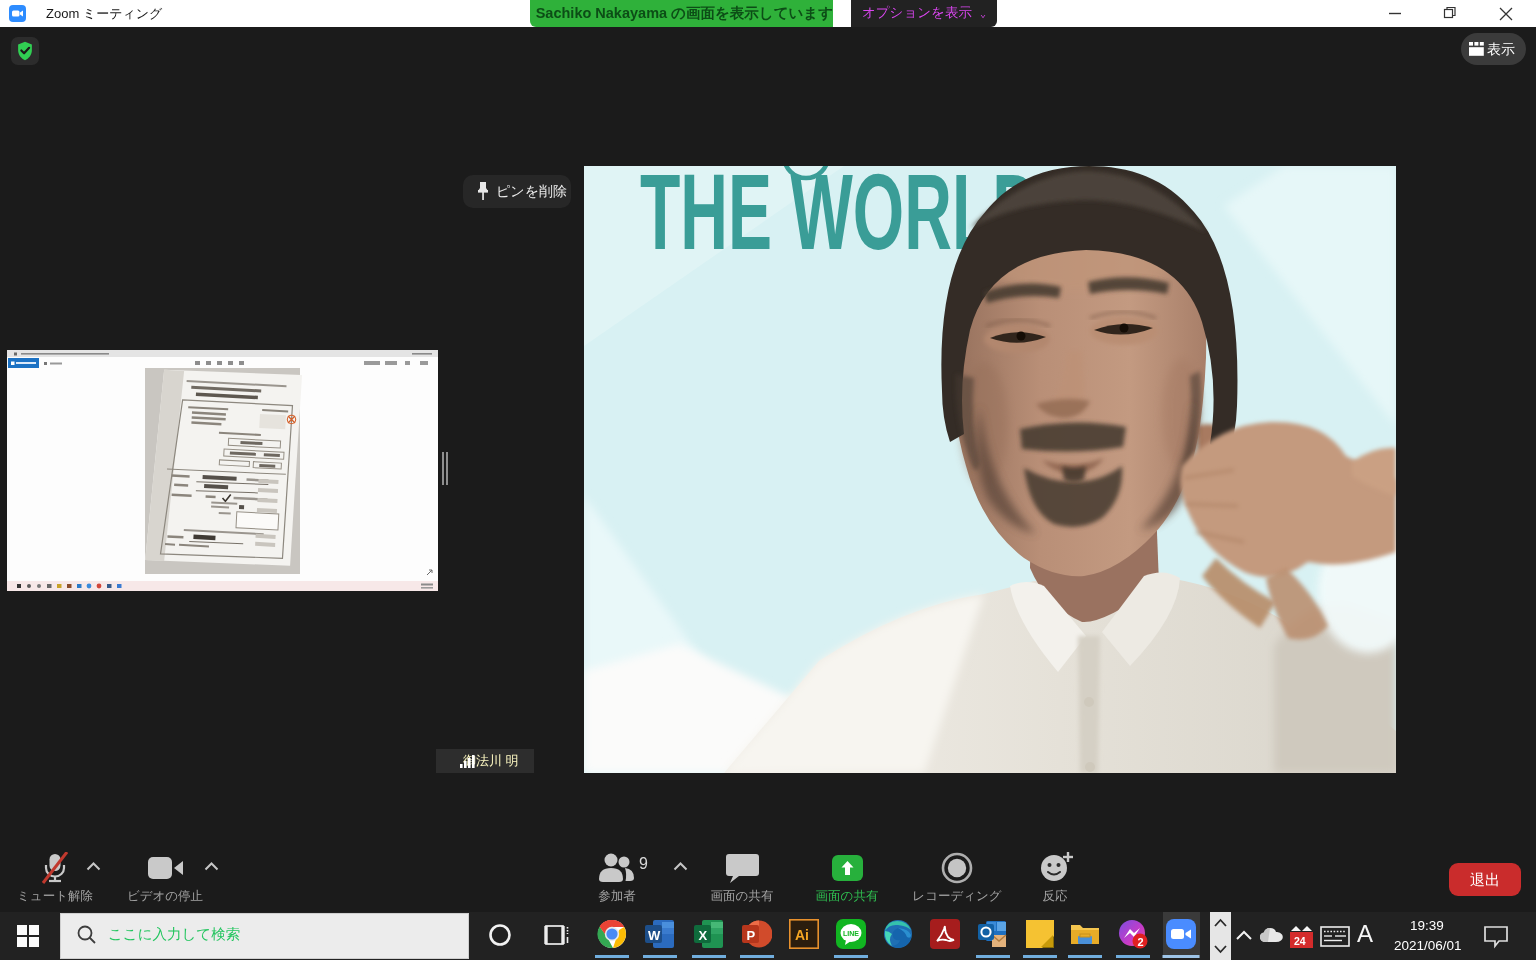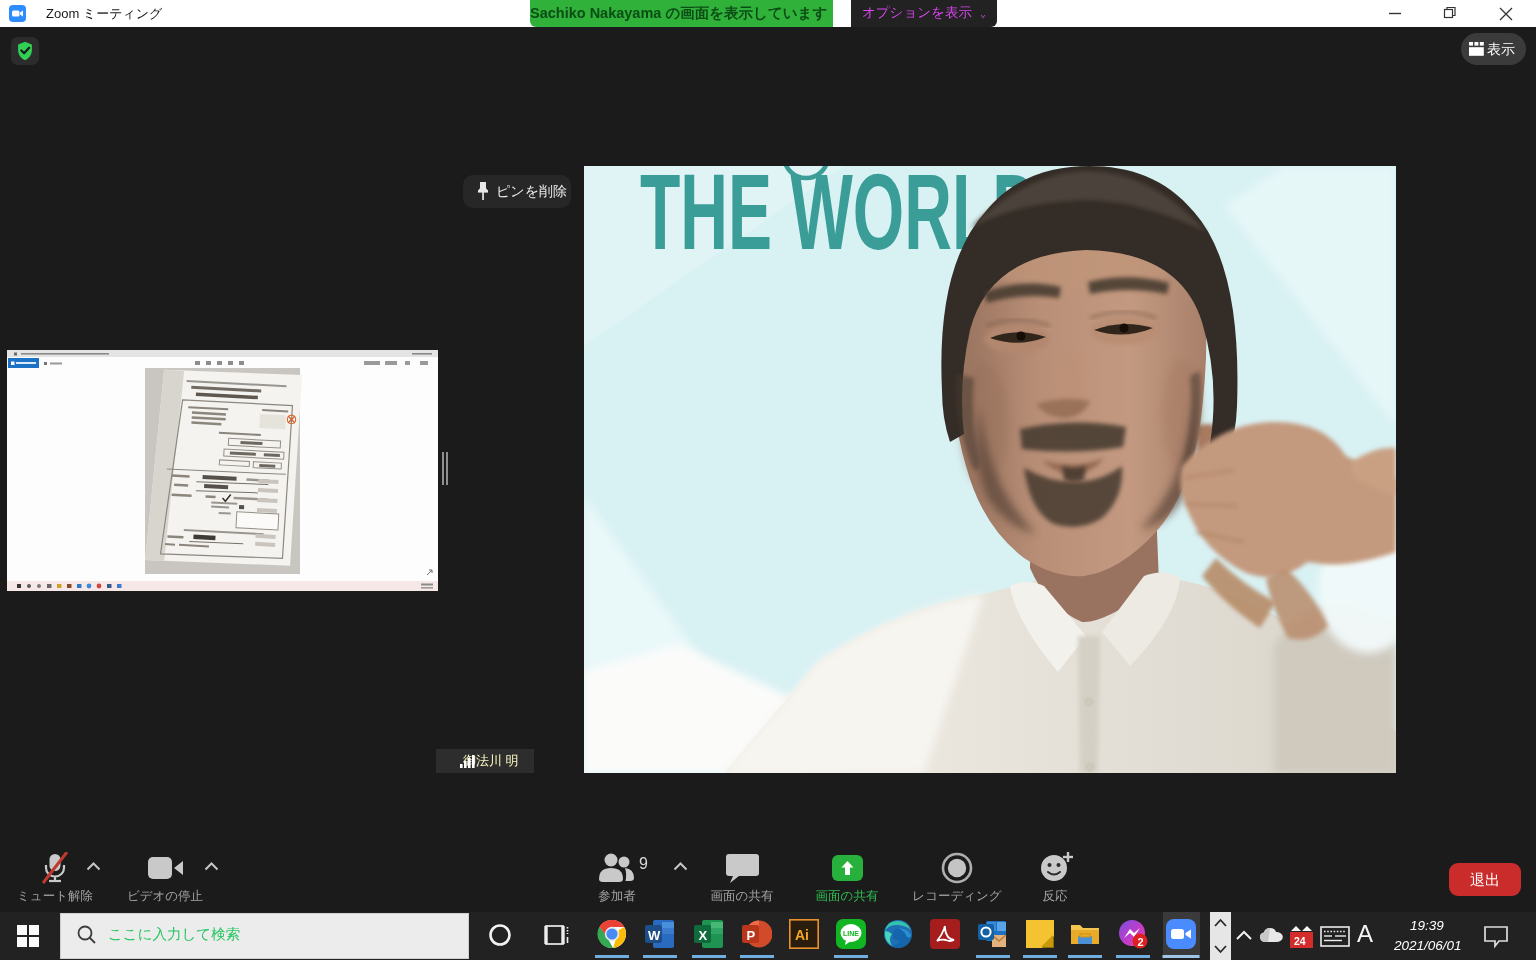--- a/index.html
+++ b/index.html
@@ -4,21 +4,21 @@
 <style>
   html,body{margin:0;padding:0;}
   body{width:1536px;height:960px;overflow:hidden;background:#1b1b1b;
        font-family:"Liberation Sans",sans-serif;position:relative;}
   .abs{position:absolute;}
   
   #titlebar{left:0;top:0;width:1536px;height:27px;background:#fff;}
   #title-text{left:46px;top:5px;font-size:13px;color:#191919;}
   #banner{left:530px;top:0;width:303px;height:27px;background:#2fb13a;
           border-radius:0 0 0 6px;color:#0c4d16;font-weight:bold;font-size:14.5px;
-          text-align:left;line-height:27px;}
+          text-align:right;line-height:27px;}
   #optbtn{left:851px;top:0;width:146px;height:27px;background:#222;
           border-radius:0 0 6px 0;color:#d946ef;font-size:13.5px;
           text-align:center;line-height:27px;font-family:Liberation Mono, monospace;}
   
   #hyoji{left:1461px;top:33px;width:65px;height:32px;background:#3b3b3b;border-radius:16px;
          color:#fff;font-size:14px;line-height:32px;}
   #pinbtn{left:463px;top:175px;width:108px;height:33px;background:#272727;border-radius:10px;
           color:#ededed;font-size:14px;line-height:33px;}
   #namelabel{left:436px;top:749px;width:98px;height:24px;background:#2d2d2d;
              color:#fef9c3;font-size:13px;line-height:24px;}
@@ -27,21 +27,21 @@
   #leave{left:1449px;top:863px;width:72px;height:33px;background:#ca2c2c;border-radius:9px;
          color:#fff;font-size:15px;text-align:center;line-height:33px;}
   
   #taskbar{left:0;top:912px;width:1536px;height:48px;background:#222;}
   #searchbox{left:60px;top:913px;width:409px;height:46px;background:#ececec;border:1px solid #cfcfcf;box-sizing:border-box;}
   #searchtext{left:108px;top:925px;font-size:14.5px;color:#22c55e;}
   .tb-ico{top:919px;width:30px;height:30px;transform:translateX(-50%);}
   .underline{top:955px;height:3px;background:#71aede;transform:translateX(-50%);}
   #zoombtnbg{left:1163px;top:912px;width:37px;height:46px;background:#3a3a3a;}
   #traystrip{left:1210px;top:912px;width:21px;height:48px;background:#e6e6e6;}
-  #clock{left:1394px;top:916px;width:66px;color:#fff;font-size:13.5px;text-align:center;line-height:20px;font-style:italic;}
+  #clock{left:1394px;top:916px;width:66px;color:#fff;font-size:13.5px;text-align:center;line-height:20px;}
 </style>
 </head>
 <body>
 <div class="abs" id="titlebar"></div>
 <div class="abs" id="title-text">Zoom ミーティング</div>
 <svg class="abs" style="left:9px;top:5px" width="17" height="17" viewBox="0 0 17 17">
   <rect x="0" y="0" width="17" height="17" rx="4" fill="#2d8cff"></rect>
   <rect x="3" y="5.5" width="7.5" height="6" rx="1.5" fill="#fff"></rect>
   <path d="M11 7.5 L14 5.6 V11.4 L11 9.5 Z" fill="#fff"></path>
 </svg>

